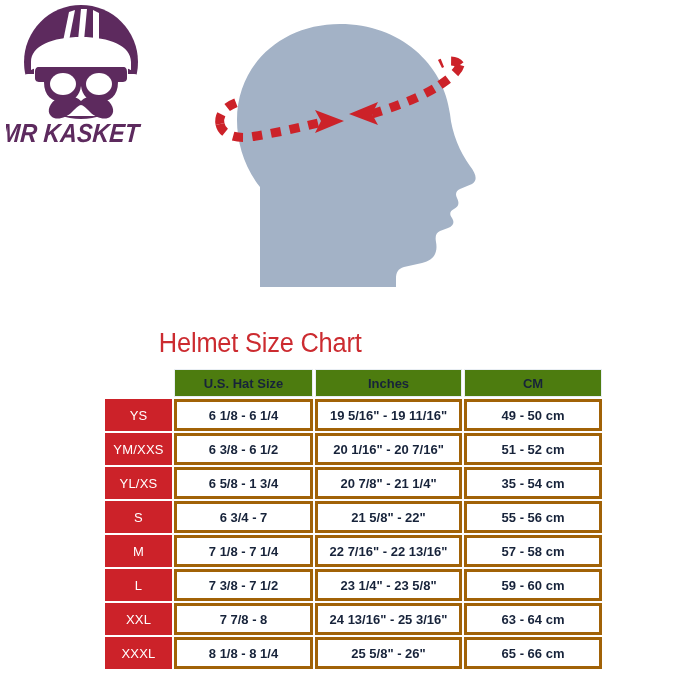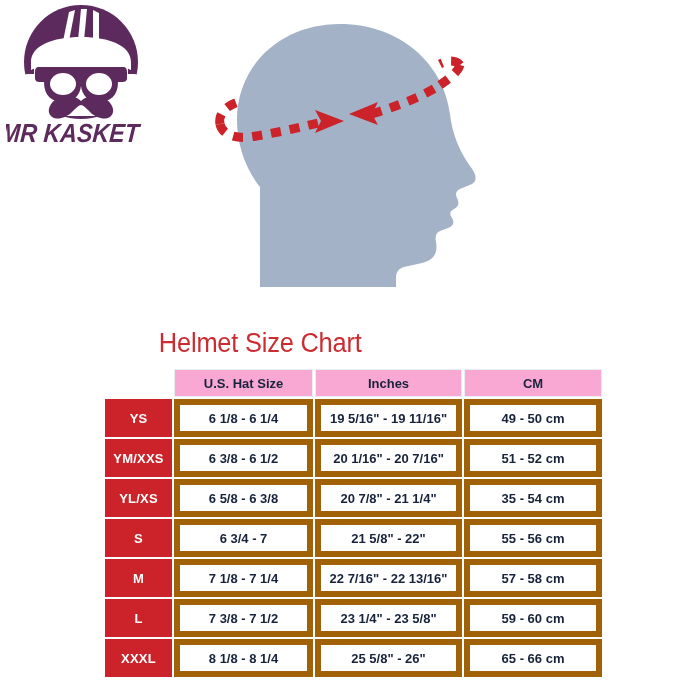--- a/index.html
+++ b/index.html
@@ -77,39 +77,39 @@
     text-align: center;
     vertical-align: middle;
     white-space: nowrap;
   }
 
   th.corner-blank {
     background: #ffffff;
     border: none;
   }
   th.col-head {
-    background: #f9a8d4;
+    background: #4d7c0f;
     color: #17233a;
     font-weight: bold;
     font-size: 12.5px;
     border: 1px solid #e9eef3;
   }
   td.size-label {
     background: #cc2229;
     color: #ffffff;
-    font-weight: bold;
+    font-weight: normal;
     font-size: 12.5px;
     letter-spacing: 0.2px;
   }
   td.val {
     background: #ffffff;
     color: #17233a;
     font-weight: bold;
     font-size: 13px;
-    border: 6px solid #a16207;
+    border: 3px solid #a16207;
   }
 </style>
 </head>
 <body>
 
 <div id="brand-logo">
   <svg viewBox="0 0 170 150" width="170" height="150">
     <g>
 
       <circle cx="75" cy="58" r="57" fill="#5d2a5e"></circle>
@@ -217,21 +217,21 @@
           <td class="val">49 - 50 cm</td>
         </tr>
         <tr>
           <td class="size-label">YM/XXS</td>
           <td class="val">6 3/8 - 6 1/2</td>
           <td class="val">20 1/16" - 20 7/16"</td>
           <td class="val">51 - 52 cm</td>
         </tr>
         <tr>
           <td class="size-label">YL/XS</td>
-          <td class="val">6 5/8 - 6 3/8</td>
+          <td class="val">6 5/8 - 1 3/4</td>
           <td class="val">20 7/8" - 21 1/4"</td>
           <td class="val">35 - 54 cm</td>
         </tr>
         <tr>
           <td class="size-label">S</td>
           <td class="val">6 3/4 - 7</td>
           <td class="val">21 5/8" - 22"</td>
           <td class="val">55 - 56 cm</td>
         </tr>
         <tr>
@@ -240,20 +240,26 @@
           <td class="val">22 7/16" - 22 13/16"</td>
           <td class="val">57 - 58 cm</td>
         </tr>
         <tr>
           <td class="size-label">L</td>
           <td class="val">7 3/8 - 7 1/2</td>
           <td class="val">23 1/4" - 23 5/8"</td>
           <td class="val">59 - 60 cm</td>
         </tr>
         <tr>
+          <td class="size-label">XXL</td>
+          <td class="val">7 7/8 - 8</td>
+          <td class="val">24 13/16" - 25 3/16"</td>
+          <td class="val">63 - 64 cm</td>
+        </tr>
+        <tr>
           <td class="size-label">XXXL</td>
           <td class="val">8 1/8 - 8 1/4</td>
           <td class="val">25 5/8" - 26"</td>
           <td class="val">65 - 66 cm</td>
         </tr>
       </tbody>
   </table>
 
 </div>
 

